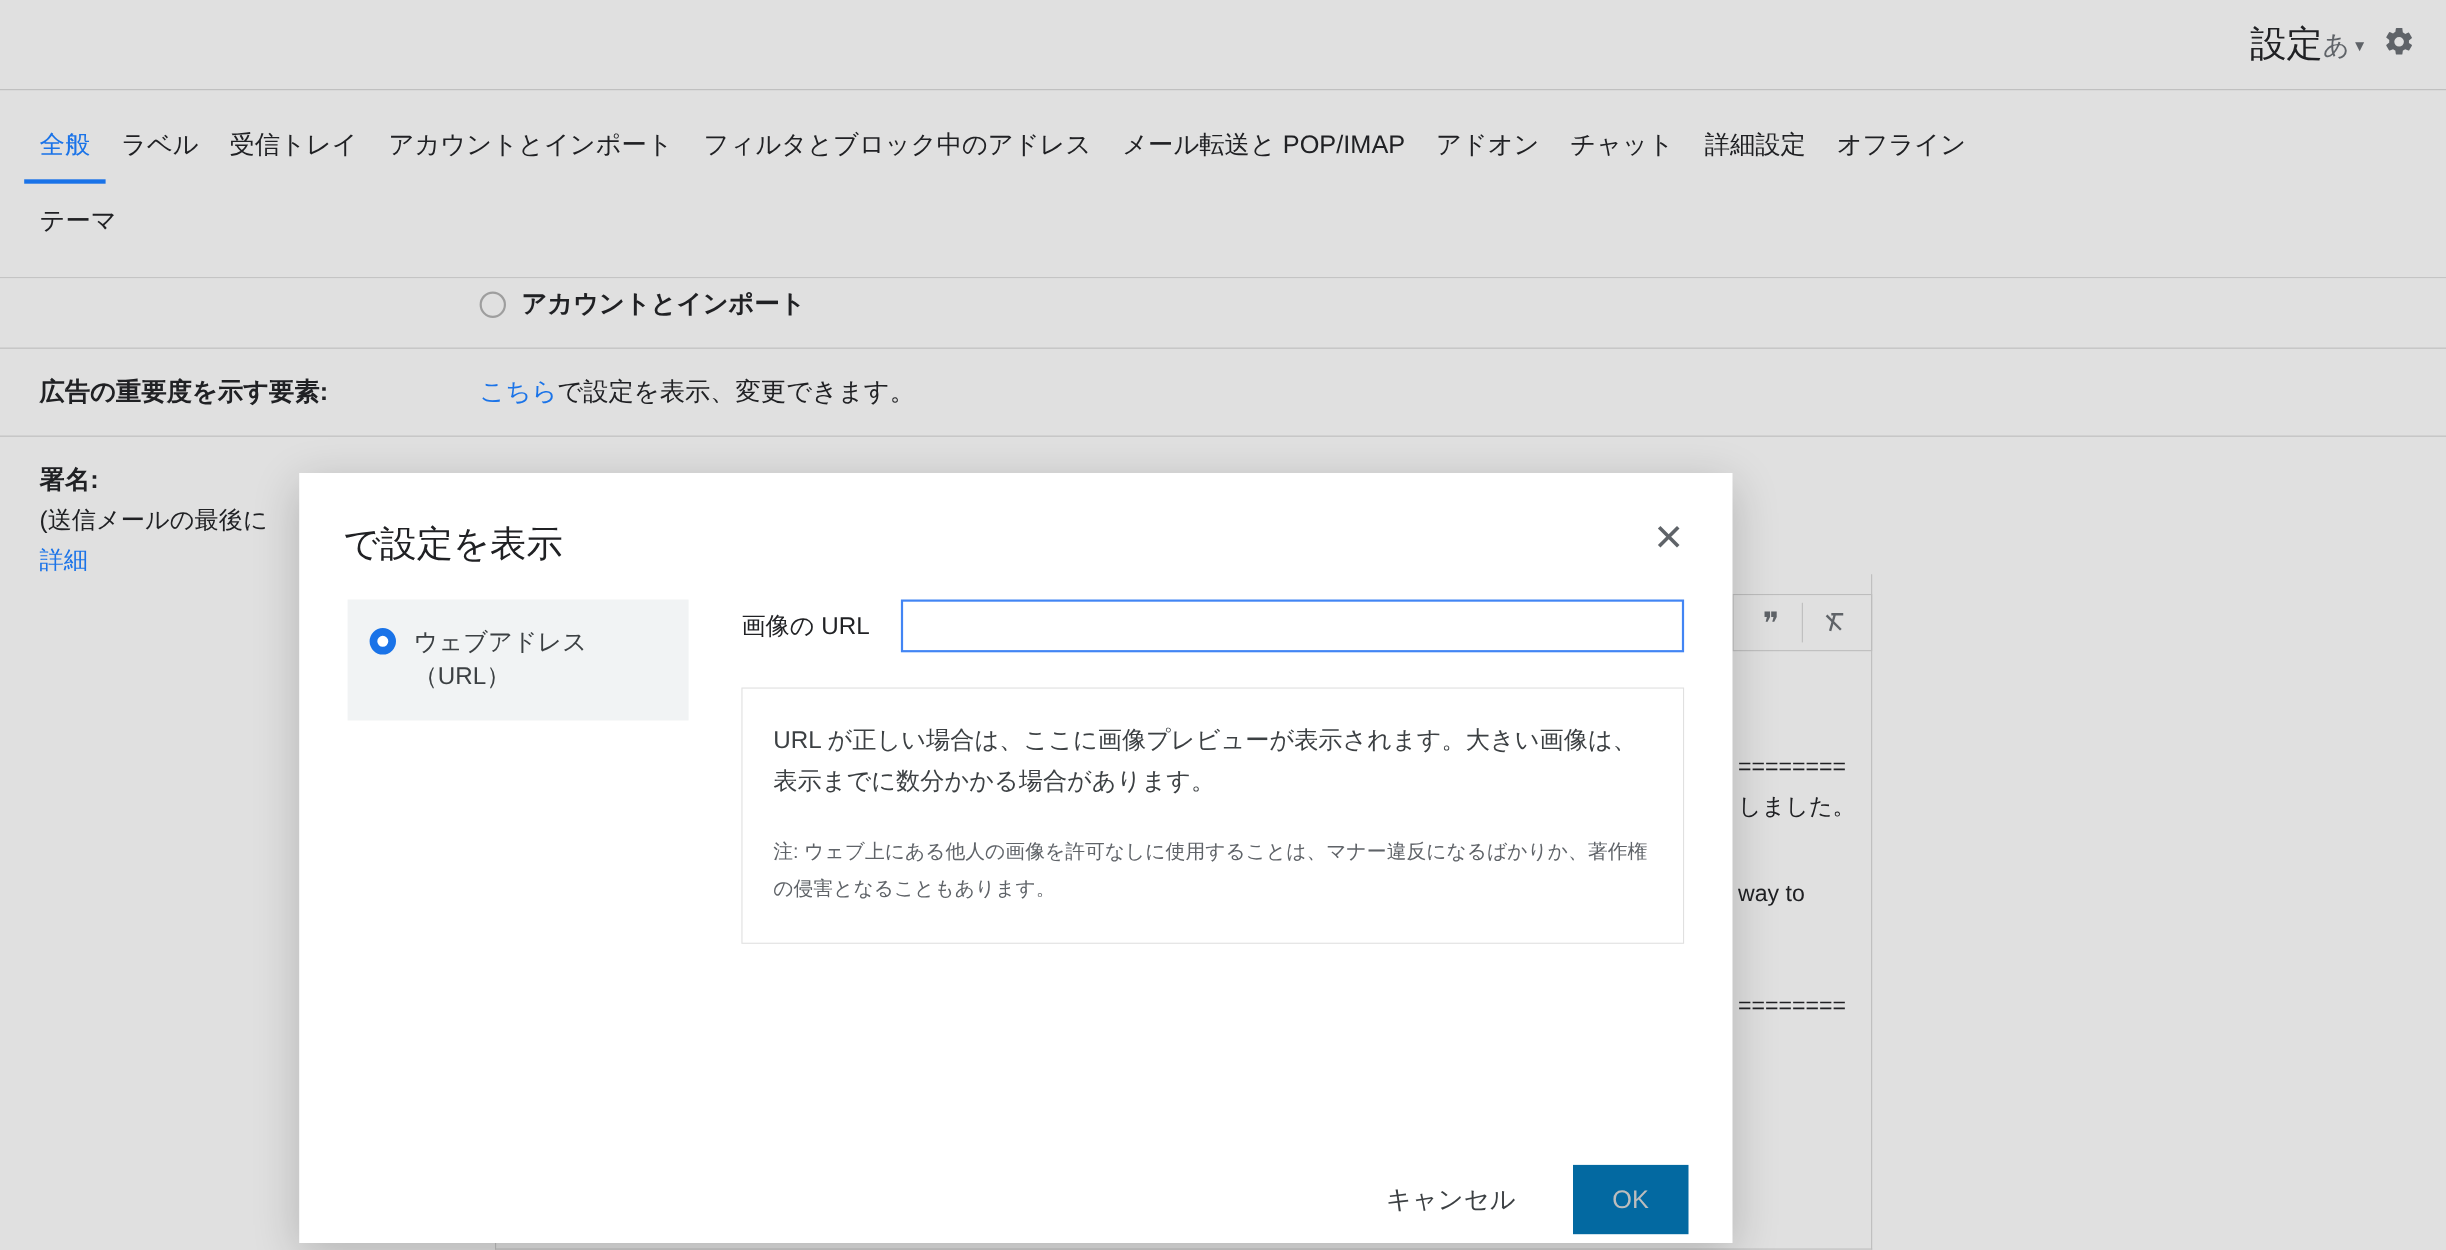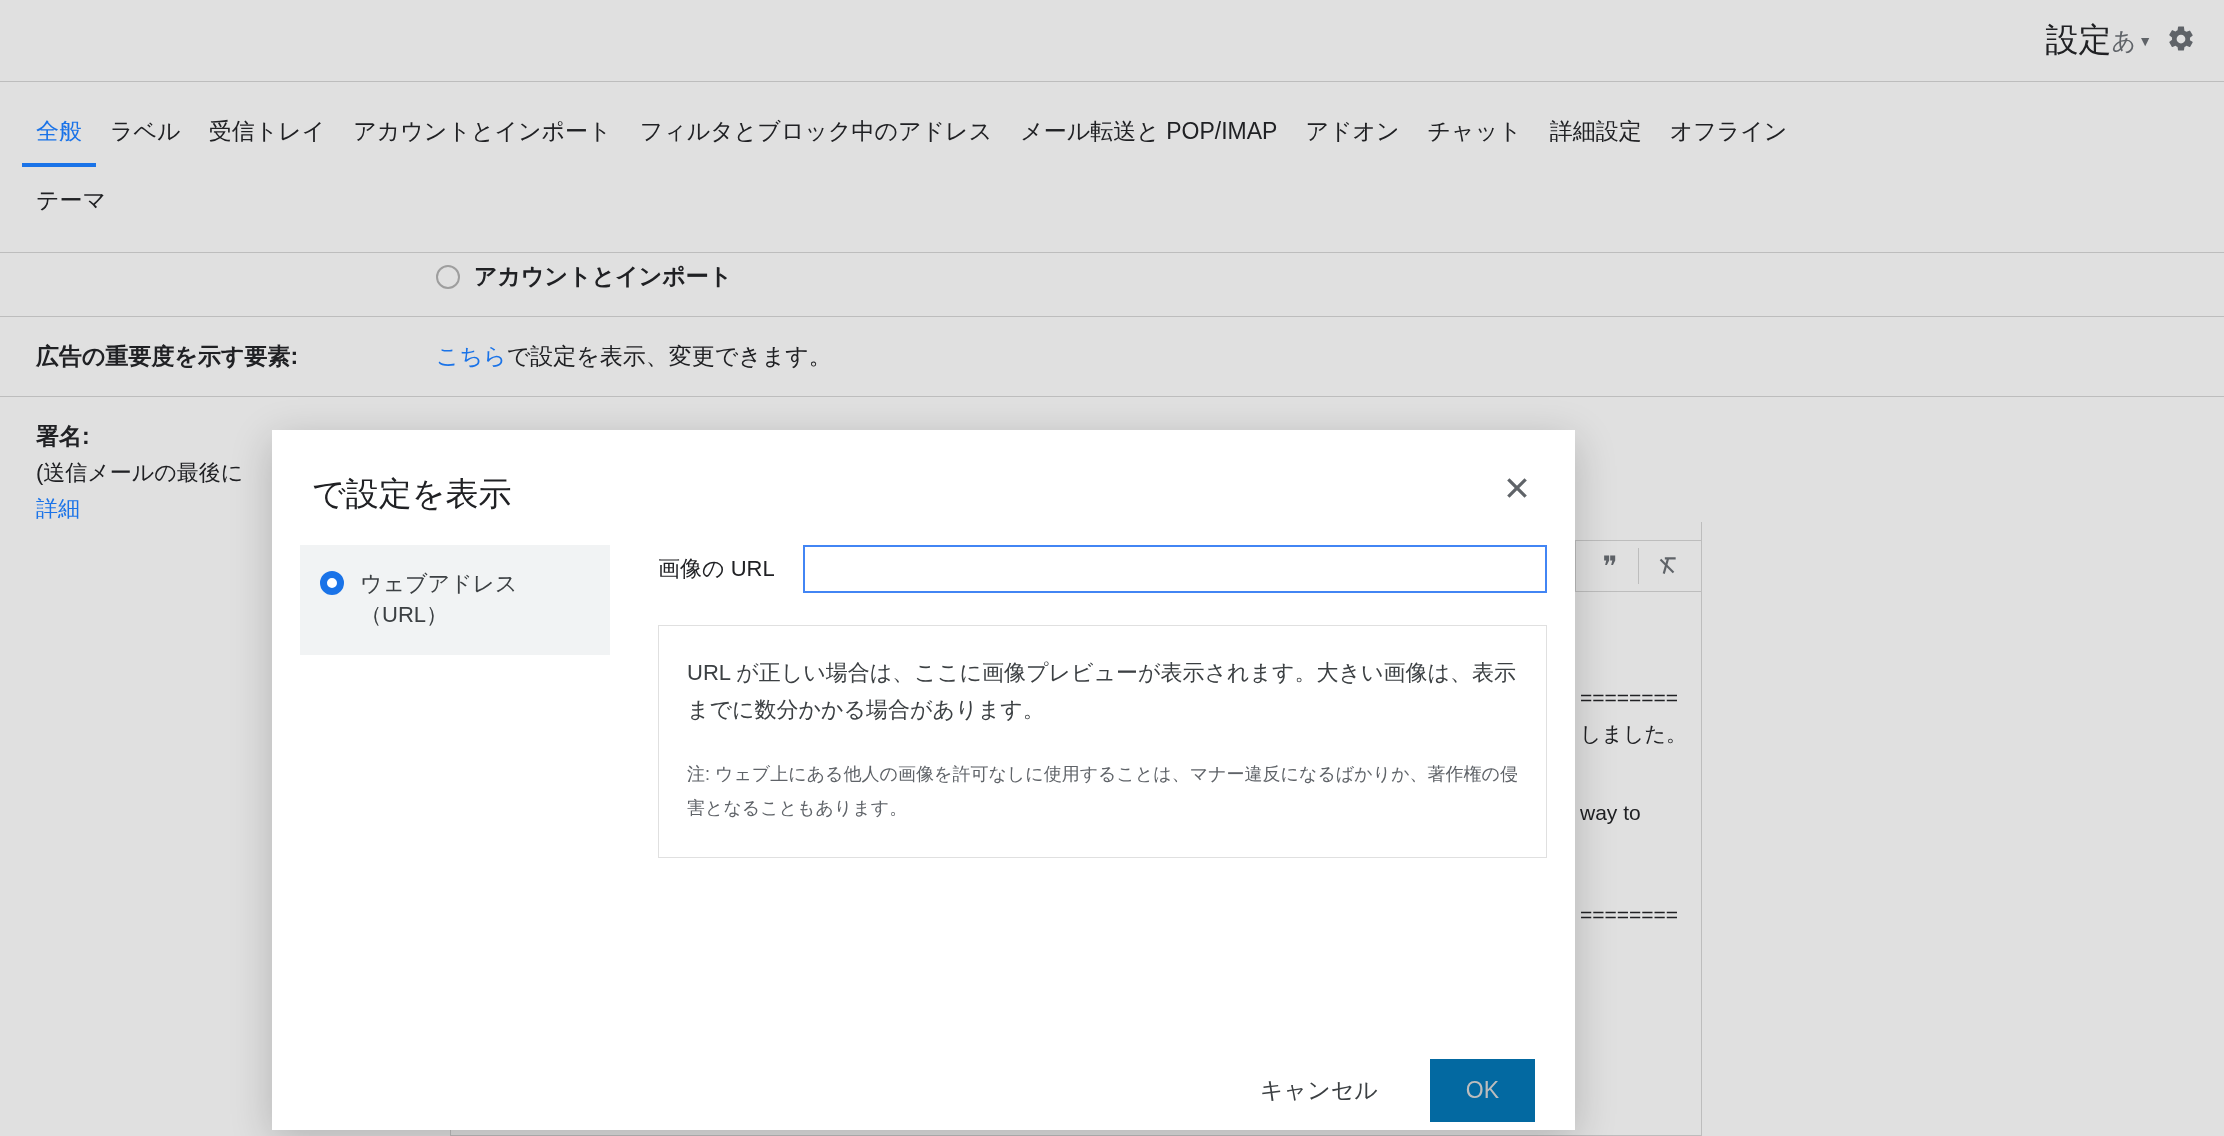--- a/index.html
+++ b/index.html
@@ -172,21 +172,21 @@
   width: 36px; height: 36px;
   cursor: pointer;
   color: #5f6368;
   display: flex;
   align-items: center;
   justify-content: center;
 }
 .modal-close svg { width: 26px; height: 26px; stroke: #5f6368; stroke-width: 3; }
 .modal-body {
   display: flex;
-  padding: 0 28px;
+  padding: 0 44px;
   gap: 48px;
   justify-content: flex-end;
 }
 .modal-left {
   width: 310px;
   flex-shrink: 0;
 }
 .radio-card {
   background: #f1f3f4;
   padding: 24px 20px;

